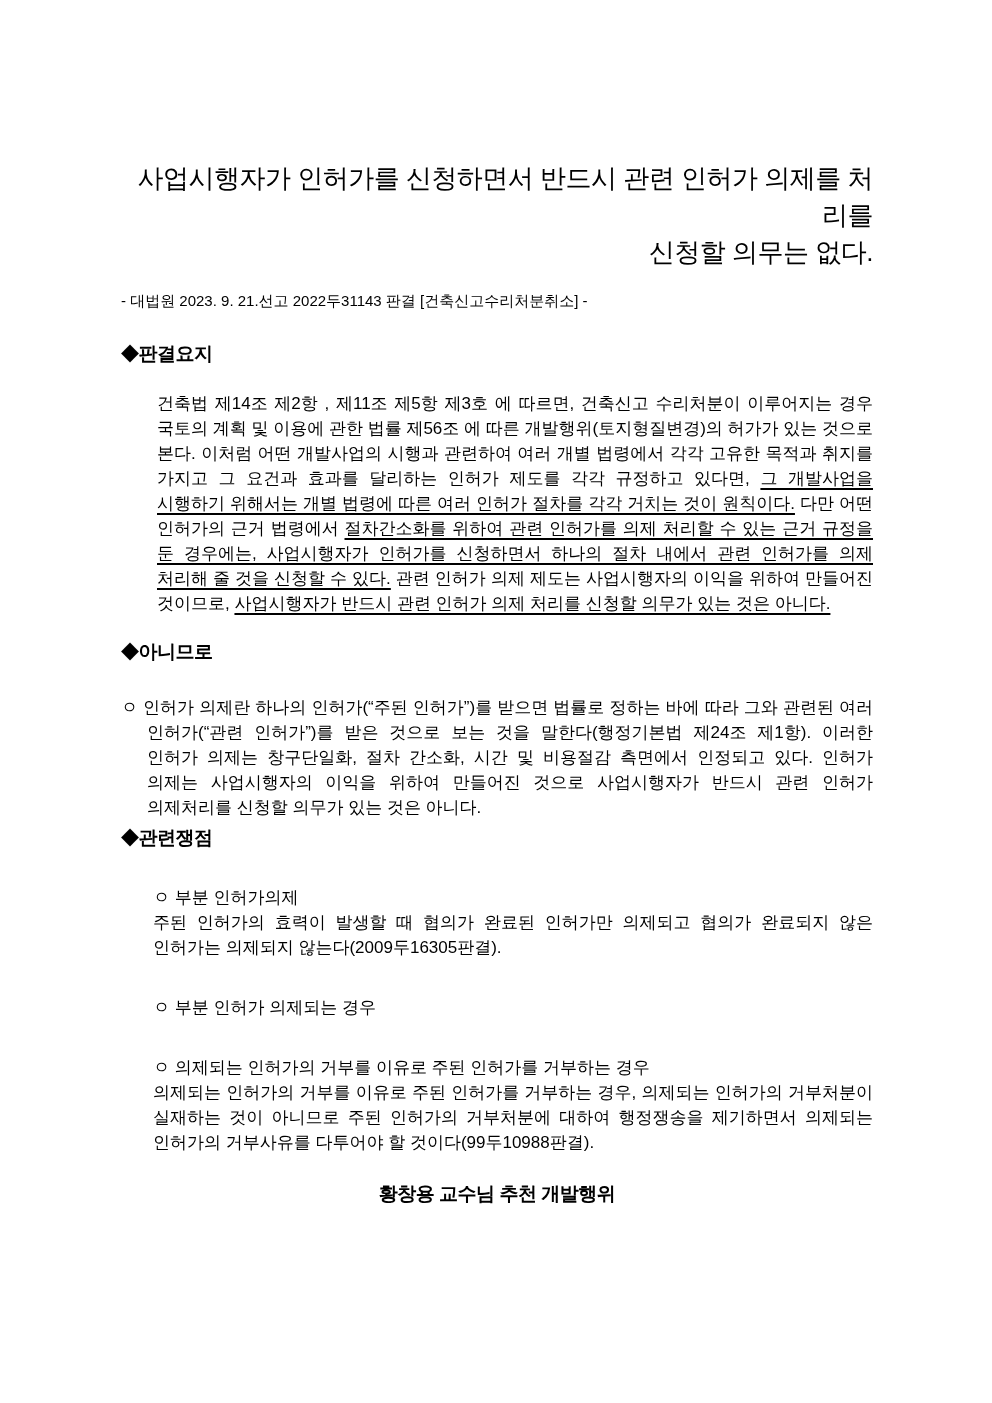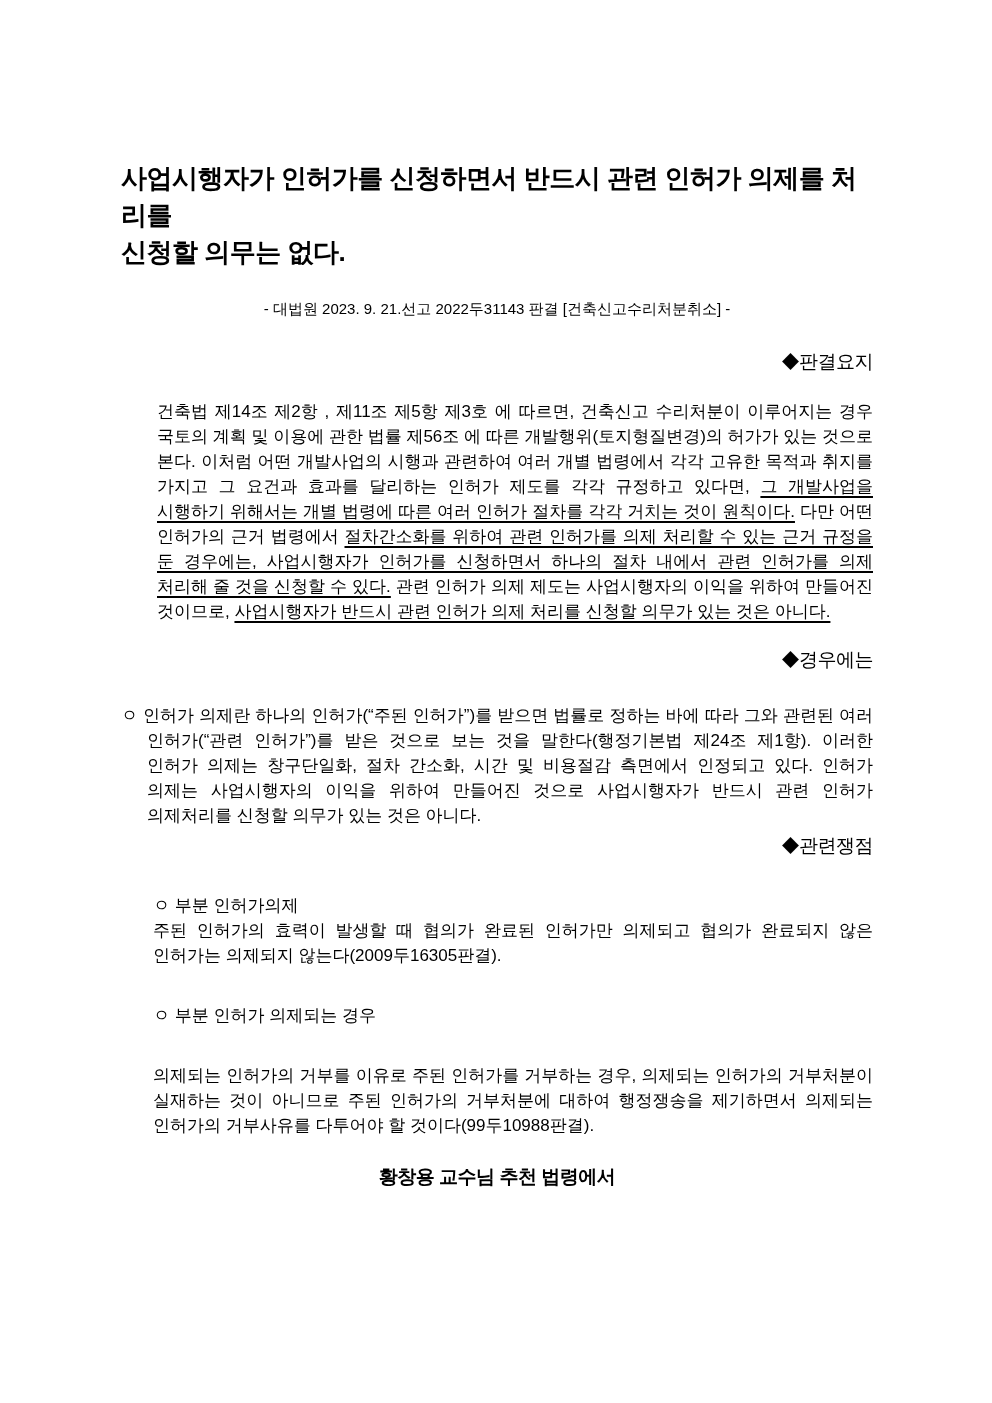--- a/index.html
+++ b/index.html
@@ -9,37 +9,35 @@
     width: 992px;
     min-height: 1403px;
     margin: 0 auto;
     background: #ffffff;
     color: #000000;
     font-family: "Liberation Sans", sans-serif;
     padding: 160px 119px 100px 121px;
   }
   .title {
     font-size: 26px;
-    font-weight: bold;
-    text-align: left;
+    font-weight: normal;
+    text-align: right;
     line-height: 37px;
     letter-spacing: -0.5px;
   }
   .citation {
-    margin-top: 28px;
-    text-align: center;
+    margin-top: 20px;
     font-size: 15px;
     line-height: 20px;
   }
   .heading {
-    font-weight: normal;
+    font-weight: bold;
     font-size: 19px;
     line-height: 23px;
     letter-spacing: -0.5px;
-    text-align: right;
   }
   .heading .bullet { font-size: 18px; }
   .hm-summary    { margin-top: 31px; }
   .hm-commentary { margin-top: 24px; }
   .hm-issues     { margin-top: 6px; }
   .body {
     font-size: 17px;
     line-height: 25px;
     text-align: justify;
     word-break: keep-all;
@@ -78,34 +76,35 @@
     <div>사업시행자가 인허가를 신청하면서 반드시 관련 인허가 의제를 처리를</div>
     <div>신청할 의무는 없다.</div>
   </div>
 
   <div class="citation">- 대법원 2023. 9. 21.선고 2022두31143 판결 [건축신고수리처분취소] -</div>
 
   <div class="heading hm-summary"><span class="bullet">◆</span><span>판결요지</span></div>
 
   <p class="body para-first"><span>건축법 제14조 제2항 , 제11조 제5항 제3호 에 따르면, 건축신고 수리처분이 이루어지는 경우 국토의 계획 및 이용에 관한 법률 제56조 에 따른 개발행위(토지형질변경)의 허가가 있는 것으로 본다. 이처럼 어떤 개발사업의 시행과 관련하여 여러 개별 법령에서 각각 고유한 목적과 취지를 가지고 그 요건과 효과를 달리하는 인허가 제도를 각각 규정하고 있다면, </span><span class="u">그 개발사업을 시행하기 위해서는 개별 법령에 따른 여러 인허가 절차를 각각 거치는 것이 원칙이다.</span><span> 다만 어떤 인허가의 근거 법령에서 </span><span class="u">절차간소화를 위하여 관련 인허가를 의제 처리할 수 있는 근거 규정을 둔 경우에는, 사업시행자가 인허가를 신청하면서 하나의 절차 내에서 관련 인허가를 의제 처리해 줄 것을 신청할 수 있다.</span><span> 관련 인허가 의제 제도는 사업시행자의 이익을 위하여 만들어진 것이므로, </span><span class="u">사업시행자가 반드시 관련 인허가 의제 처리를 신청할 의무가 있는 것은 아니다.</span></p>
 
-  <div class="heading hm-commentary"><span class="bullet">◆</span><span>경우에는</span></div>
+  <div class="heading hm-commentary"><span class="bullet">◆</span><span>아니므로</span></div>
 
   <p class="body hang"><span>ㅇ</span> <span>인허가 의제란 하나의 인허가(“주된 인허가”)를 받으면 법률로 정하는 바에 따라 그와 관련된 여러 인허가(“관련 인허가”)를 받은 것으로 보는 것을 말한다(행정기본법 제24조 제1항). 이러한 인허가 의제는 창구단일화, 절차 간소화, 시간 및 비용절감 측면에서 인정되고 있다. 인허가 의제는 사업시행자의 이익을 위하여 만들어진 것으로 사업시행자가 반드시 관련 인허가 의제처리를 신청할 의무가 있는 것은 아니다.</span></p>
 
   <div class="heading hm-issues"><span class="bullet">◆</span><span>관련쟁점</span></div>
 
   <div class="issue">
     <p class="issue-title">ㅇ 부분 인허가의제</p>
     <p class="body">주된 인허가의 효력이 발생할 때 협의가 완료된 인허가만 의제되고 협의가 완료되지 않은 인허가는 의제되지 않는다(2009두16305판결).</p>
   </div>
 
   <div class="issue">
     <p class="issue-title">ㅇ 부분 인허가 의제되는 경우</p>
   </div>
 
   <div class="issue">
+    <p class="issue-title">ㅇ 의제되는 인허가의 거부를 이유로 주된 인허가를 거부하는 경우</p>
     <p class="body">의제되는 인허가의 거부를 이유로 주된 인허가를 거부하는 경우, 의제되는 인허가의 거부처분이 실재하는 것이 아니므로 주된 인허가의 거부처분에 대하여 행정쟁송을 제기하면서 의제되는 인허가의 거부사유를 다투어야 할 것이다(99두10988판결).</p>
   </div>
 
-  <div class="footer-note">황창용 교수님 추천 법령에서</div>
+  <div class="footer-note">황창용 교수님 추천 개발행위</div>
 
 </div>
 
 </body></html>

